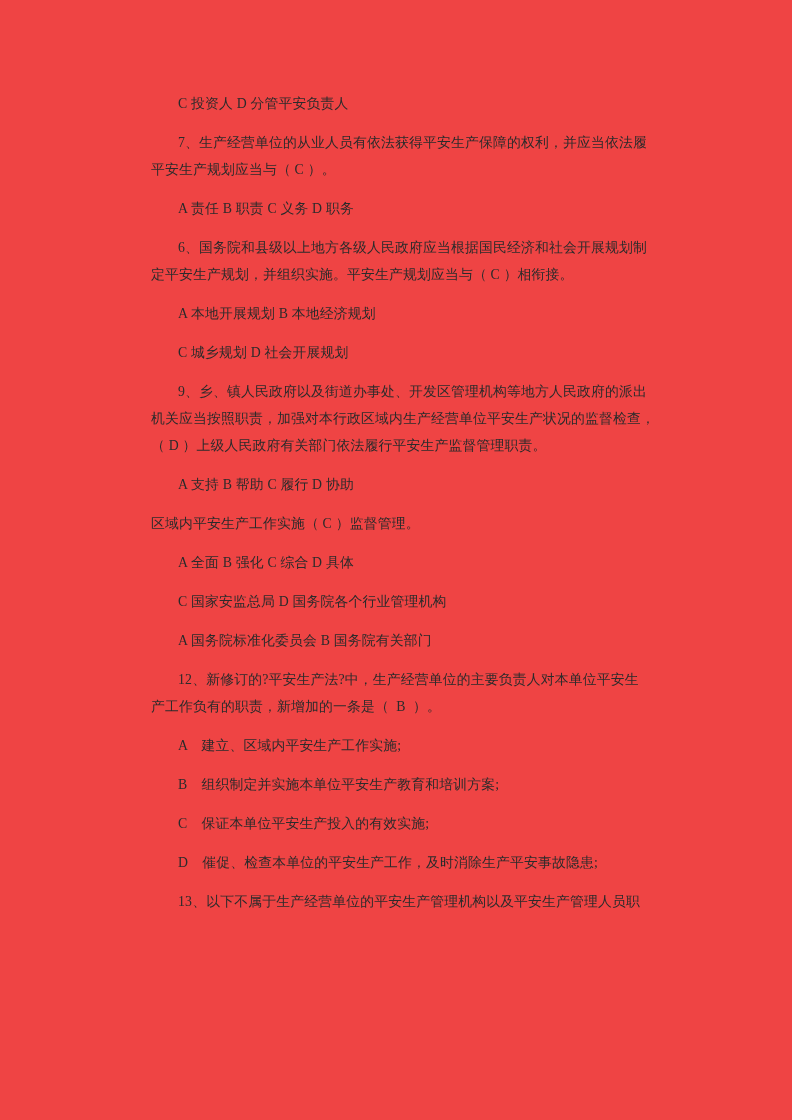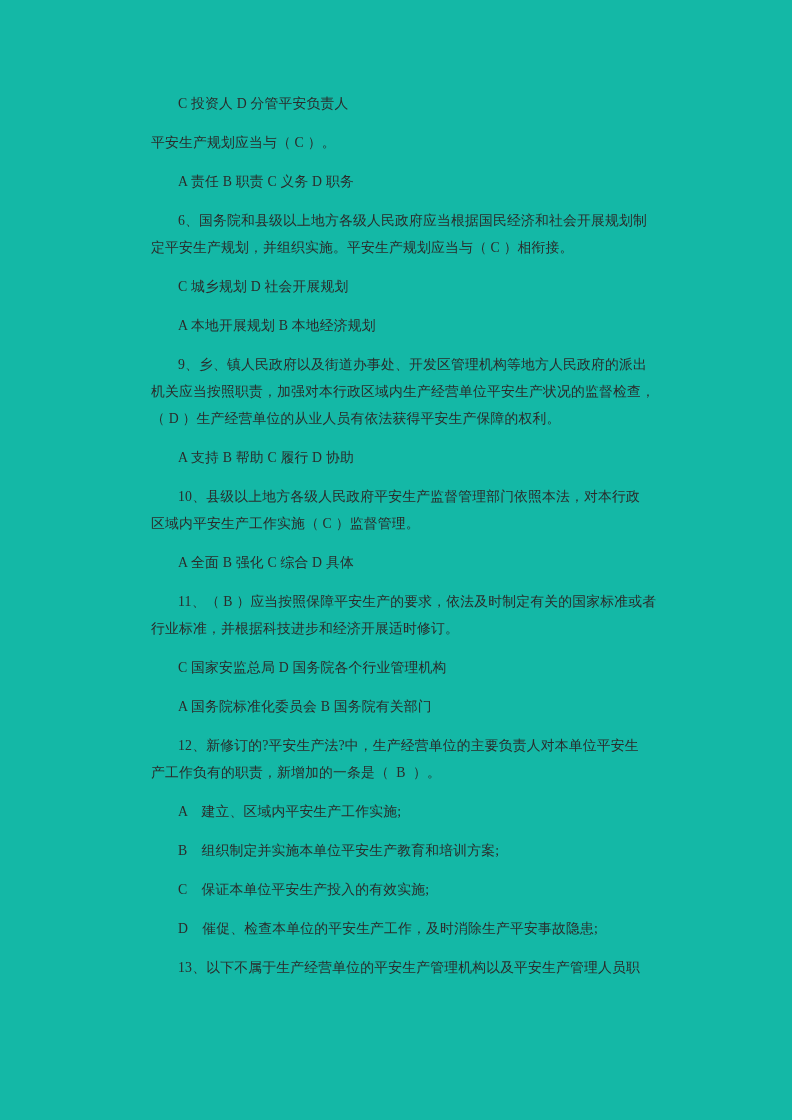--- a/index.html
+++ b/index.html
@@ -5,21 +5,21 @@
   html, body {
     margin: 0;
     padding: 0;
     background: #ffffff;
   }
   .page {
     position: relative;
     box-sizing: border-box;
     width: 792px;
     height: 1120px;
-    background: #14b8a6;
+    background: #ef4444;
     overflow: hidden;
     font-family: "Liberation Serif", "DejaVu Serif", serif;
     color: #2b2b2b;
     font-size: 13.8px;
     line-height: 27px;
   }
   .doc-body {
     box-sizing: border-box;
     padding: 90px 110px 0 151px;
   }
@@ -41,63 +41,59 @@
 <body>
 
 <div class="page">
   <div class="doc-body">
 
     <div class="para">
       <div class="line indent">C 投资人 D 分管平安负责人</div>
     </div>
 
     <div class="para">
+      <div class="line indent">7、生产经营单位的从业人员有依法获得平安生产保障的权利，并应当依法履</div>
       <div class="line">平安生产规划应当与（ C ）。</div>
     </div>
 
     <div class="para">
       <div class="line indent">A 责任 B 职责 C 义务 D 职务</div>
     </div>
 
     <div class="para">
       <div class="line indent">6、国务院和县级以上地方各级人民政府应当根据国民经济和社会开展规划制</div>
       <div class="line">定平安生产规划，并组织实施。平安生产规划应当与（ C ）相衔接。</div>
     </div>
 
     <div class="para">
-      <div class="line indent">C 城乡规划 D 社会开展规划</div>
+      <div class="line indent">A 本地开展规划 B 本地经济规划</div>
     </div>
 
     <div class="para">
-      <div class="line indent">A 本地开展规划 B 本地经济规划</div>
+      <div class="line indent">C 城乡规划 D 社会开展规划</div>
     </div>
 
     <div class="para">
       <div class="line indent">9、乡、镇人民政府以及街道办事处、开发区管理机构等地方人民政府的派出</div>
       <div class="line">机关应当按照职责，加强对本行政区域内生产经营单位平安生产状况的监督检查，</div>
-      <div class="line">（ D ）生产经营单位的从业人员有依法获得平安生产保障的权利。</div>
+      <div class="line">（ D ）上级人民政府有关部门依法履行平安生产监督管理职责。</div>
     </div>
 
     <div class="para">
       <div class="line indent">A 支持 B 帮助 C 履行 D 协助</div>
     </div>
 
     <div class="para">
-      <div class="line indent">10、县级以上地方各级人民政府平安生产监督管理部门依照本法，对本行政</div>
       <div class="line">区域内平安生产工作实施（ C ）监督管理。</div>
     </div>
 
     <div class="para">
       <div class="line indent">A 全面 B 强化 C 综合 D 具体</div>
     </div>
 
-    <div class="para">
-      <div class="line indent">11、（ B ）应当按照保障平安生产的要求，依法及时制定有关的国家标准或者</div>
-      <div class="line">行业标准，并根据科技进步和经济开展适时修订。</div>
-    </div>
 
     <div class="para">
       <div class="line indent">C 国家安监总局 D 国务院各个行业管理机构</div>
     </div>
 
     <div class="para">
       <div class="line indent">A 国务院标准化委员会 B 国务院有关部门</div>
     </div>
 
     <div class="para">

